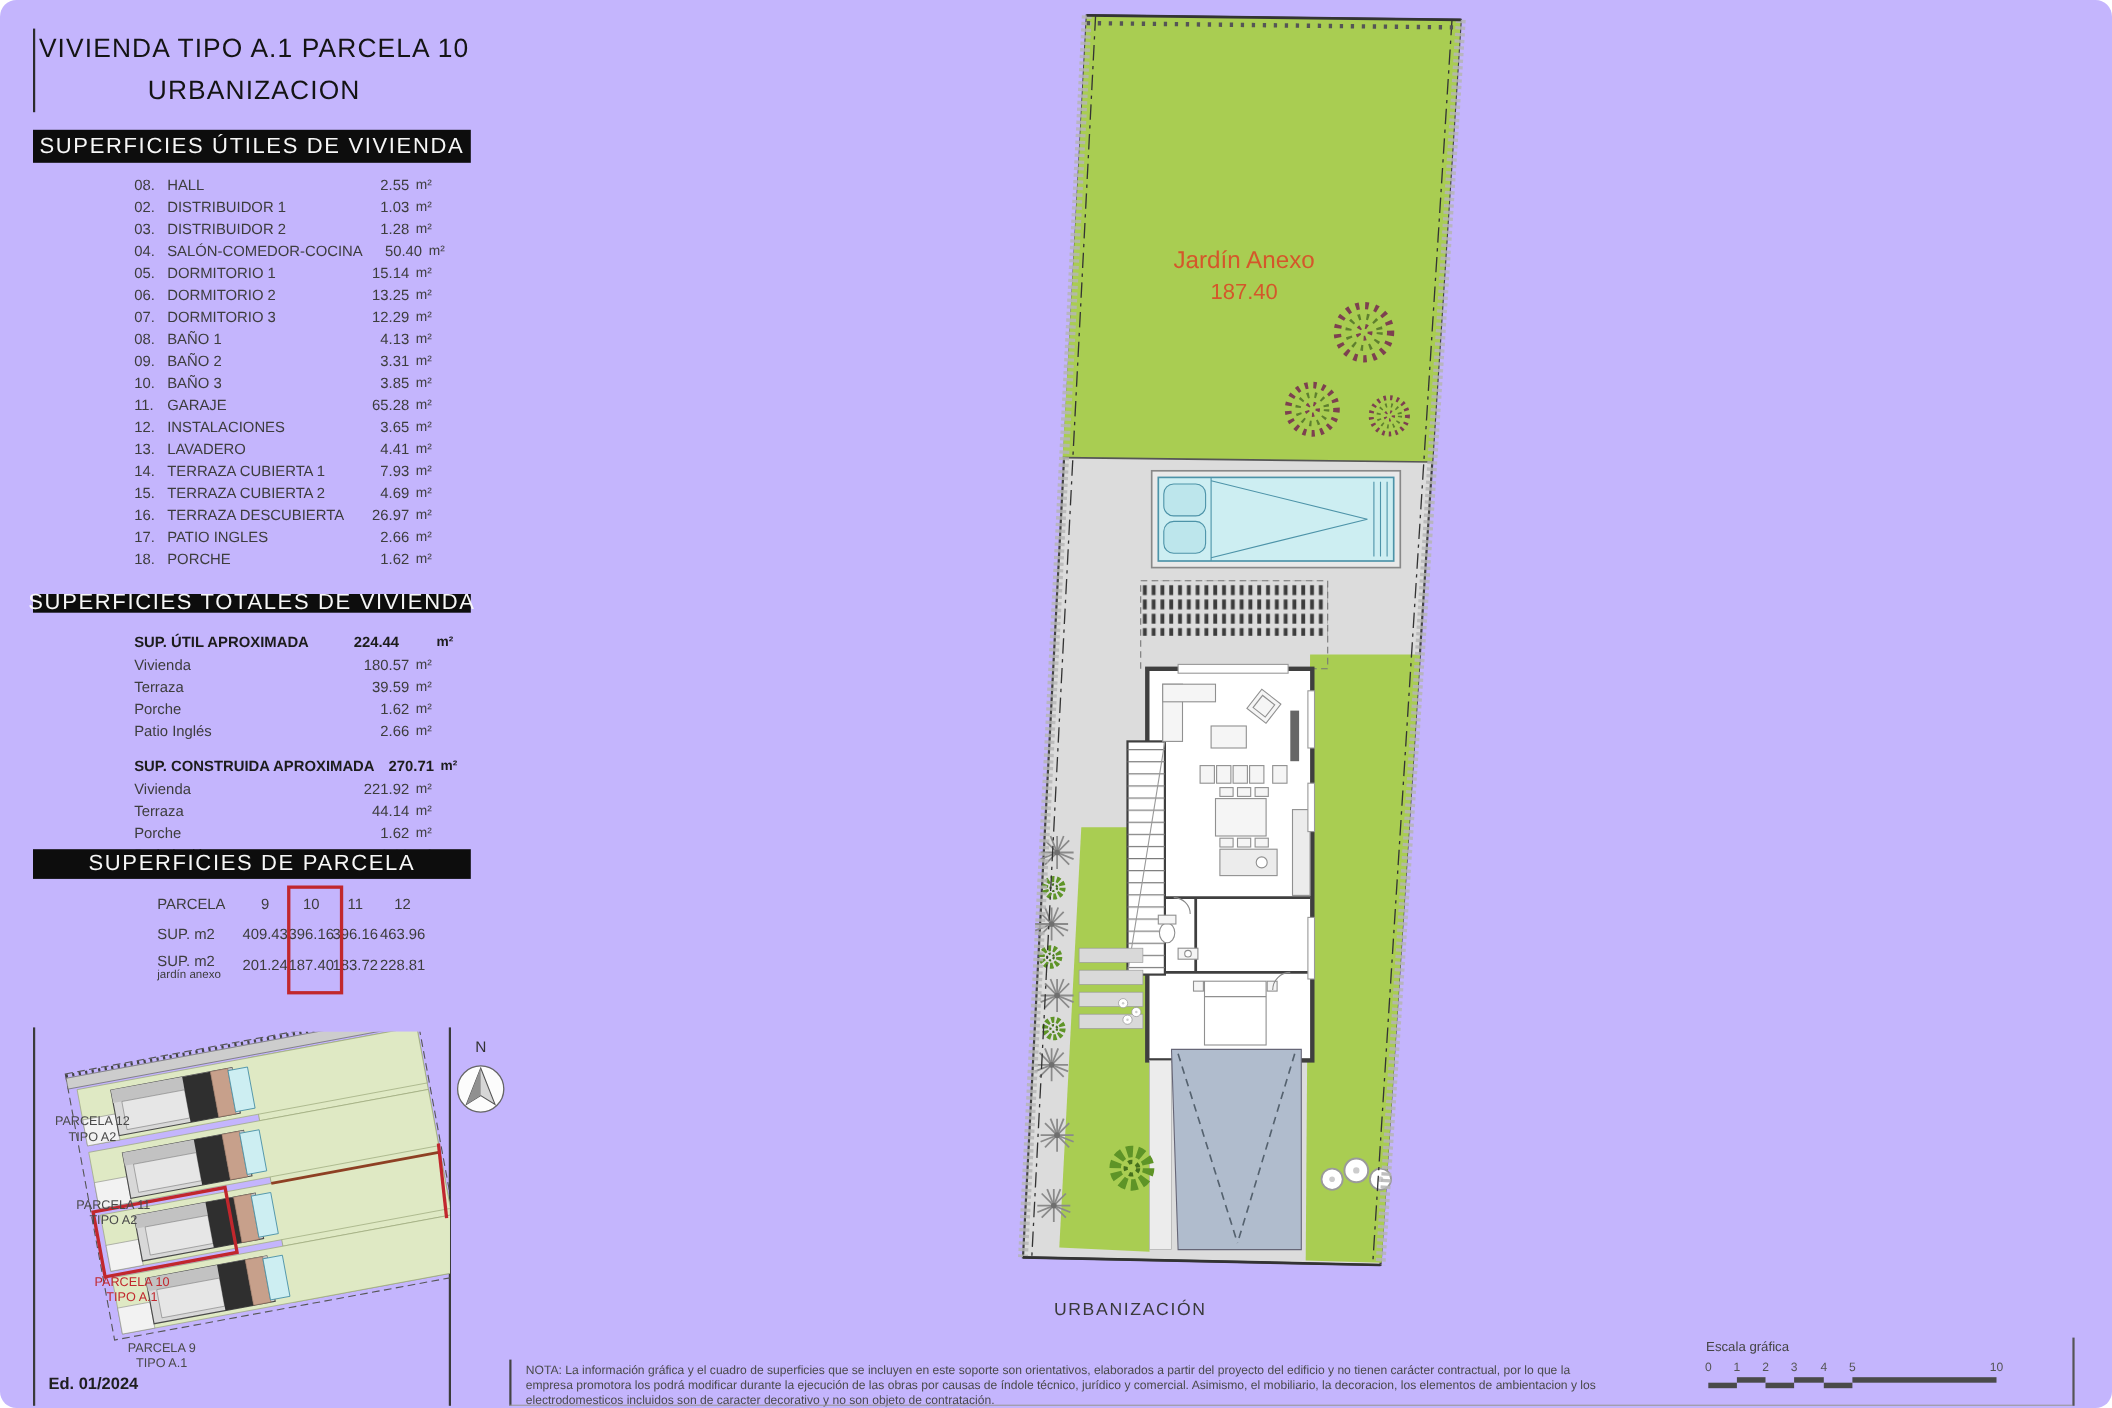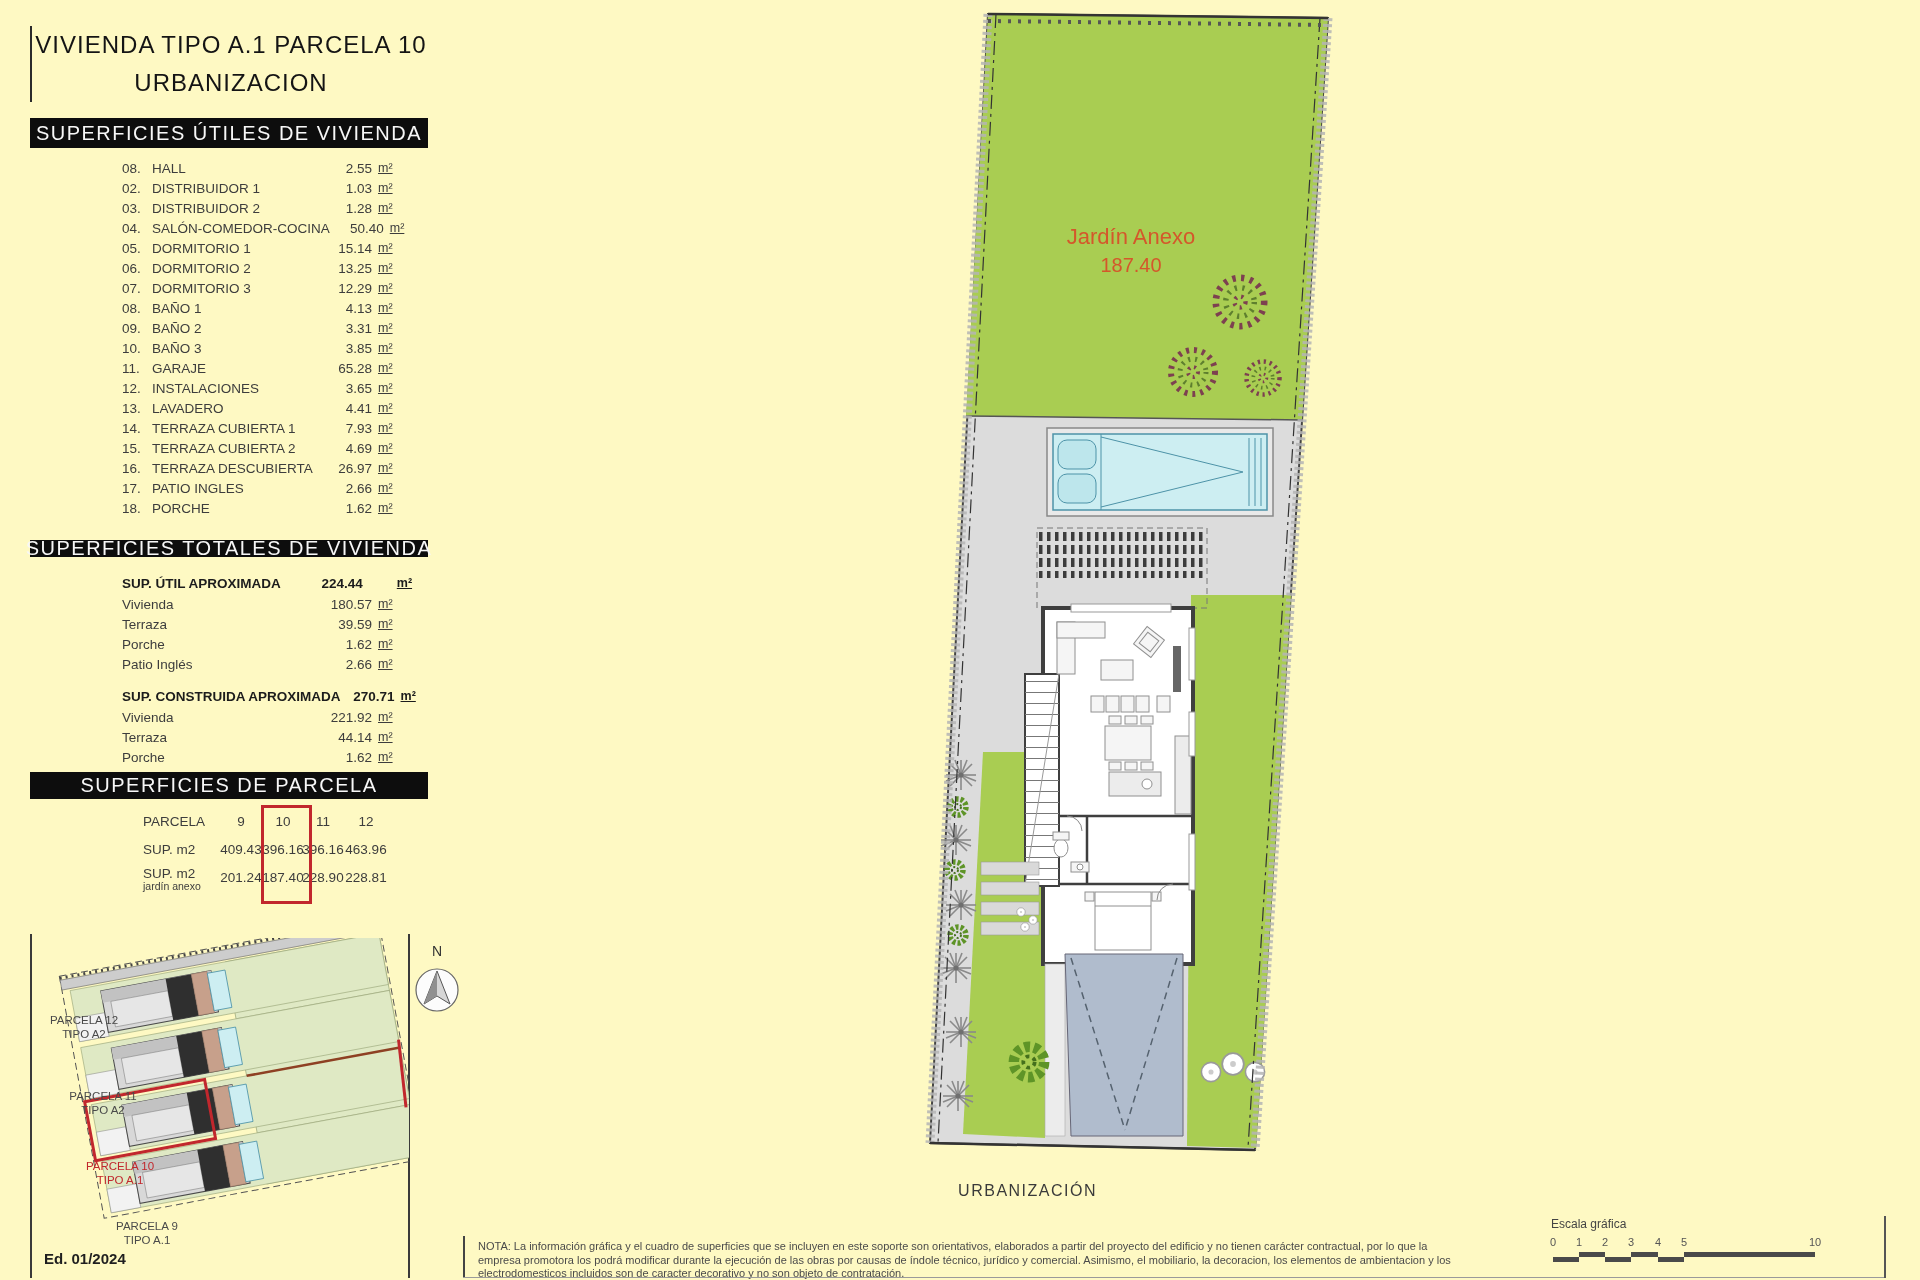--- a/index.html
+++ b/index.html
@@ -1,29 +1,29 @@
 <!DOCTYPE html>
 <html><head>
 <meta charset="utf-8">
 <style>
   html,body{margin:0;padding:0;background:#ffffff;}
-  #page{position:relative;width:1920px;height:1280px;background:#fef9c3;overflow:hidden;
-        font-family:"Liberation Sans",sans-serif;color:#3a3a3a;}
+  #page{position:relative;width:1920px;height:1280px;background:#c4b5fd;overflow:hidden;
+        font-family:"Liberation Sans",sans-serif;color:#3a3a3a;border-radius:15px;}
   .abs{position:absolute;}
   
   #title-block{left:30px;top:26px;width:398px;text-align:center;border-left:2px solid #2b2b2b;}
   #title-block .t1{font-size:24px;letter-spacing:1px;color:#141414;line-height:38px;}
   #title-block .t2{font-size:24px;letter-spacing:1px;color:#141414;line-height:38px;}
   .bar{left:30px;width:398px;background:#0d0d0d;color:#f7f7f7;display:flex;align-items:center;justify-content:center;
        font-size:20px;letter-spacing:1.5px;white-space:nowrap;}
   .rowline{display:flex;align-items:center;height:20px;padding-left:92px;padding-right:26px;font-size:13.5px;color:#3d3d3d;}
   .rowline .num{width:30px;flex:none;}
   .rowline .nm{flex:1;white-space:nowrap;}
   .rowline .val{width:54px;flex:none;text-align:right;}
-  .rowline .un{width:24px;flex:none;text-align:left;padding-left:6px;font-size:12.5px;text-decoration:underline;}
+  .rowline .un{width:24px;flex:none;text-align:left;padding-left:6px;font-size:12.5px;}
   .bold{font-weight:bold;color:#1c1c1c;}
   
   .pcell{position:absolute;width:46px;text-align:center;font-size:13.5px;color:#3d3d3d;}
   #parcela-red-box{left:231px;top:5px;width:45px;height:93px;border:3px solid #c1272d;}
   
   .esq-label{position:absolute;width:92px;text-align:center;font-size:11.5px;line-height:13.5px;color:#4a4a4a;}
   .esq-label.red{color:#c1272d;}
   .vline{background:#3a3a3a;width:1.5px;}
   .hline{background:#9a9a9a;height:1px;}
   #edition{left:44px;top:1250px;font-size:15px;font-weight:600;color:#1f1f1f;}
@@ -228,21 +228,21 @@
     <div class="pcell" style="left:113px;top:42px;width:80px;text-align:left;">SUP. m2</div>
     <div class="pcell" style="left:188px;top:42px;">409.43</div>
     <div class="pcell" style="left:230px;top:42px;">396.16</div>
     <div class="pcell" style="left:270px;top:42px;">396.16</div>
     <div class="pcell" style="left:313px;top:42px;">463.96</div>
 
     <div class="pcell" style="left:113px;top:66px;width:80px;text-align:left;">SUP. m2</div>
     <div class="pcell" style="left:113px;top:80px;width:80px;text-align:left;font-size:10.5px;">jardín anexo</div>
     <div class="pcell" style="left:188px;top:70px;">201.24</div>
     <div class="pcell" style="left:230px;top:70px;">187.40</div>
-    <div class="pcell" style="left:270px;top:70px;">228.90</div>
+    <div class="pcell" style="left:270px;top:70px;">183.72</div>
     <div class="pcell" style="left:313px;top:70px;">228.81</div>
 
     <div class="abs" id="parcela-red-box"></div>
   </div>
 
 
   <div class="abs vline" style="left:30px;top:934px;height:344px;"></div>
   <div class="abs vline" style="left:408px;top:934px;height:344px;"></div>
 
   <svg class="abs" style="left:31px;top:938px;" width="378" height="315" viewBox="0 0 378 315">

